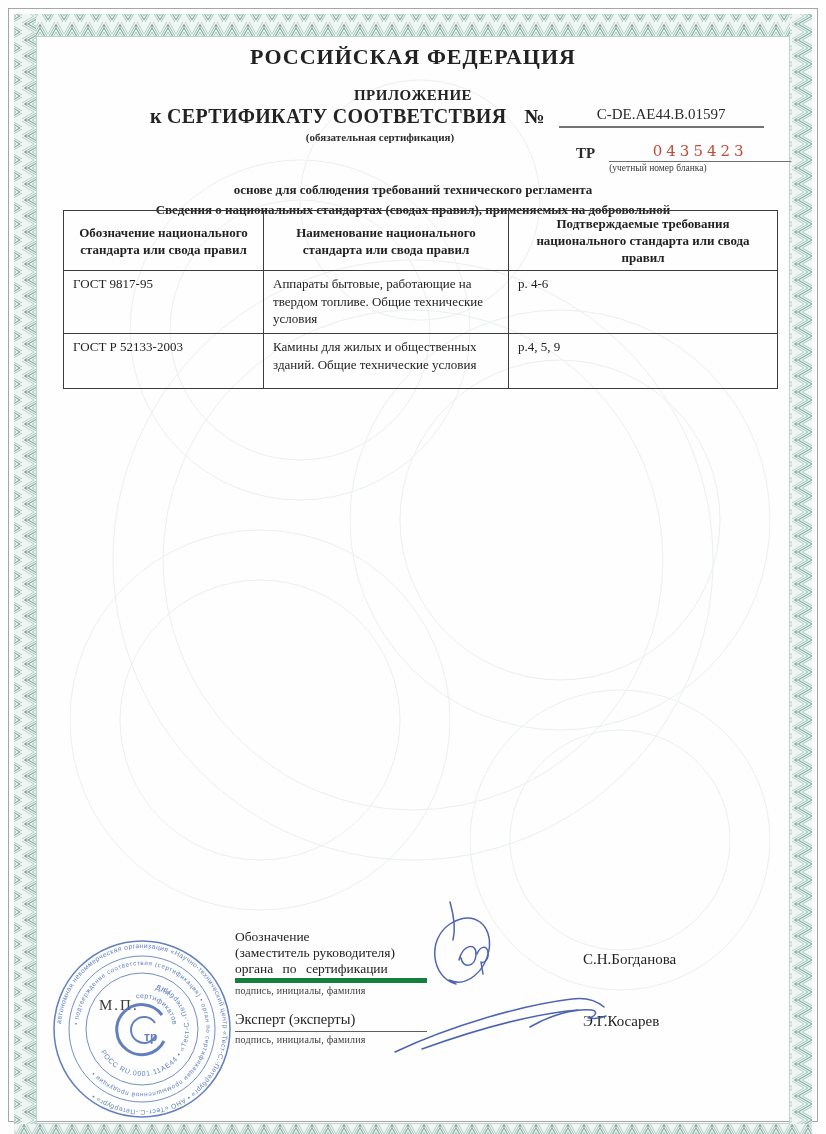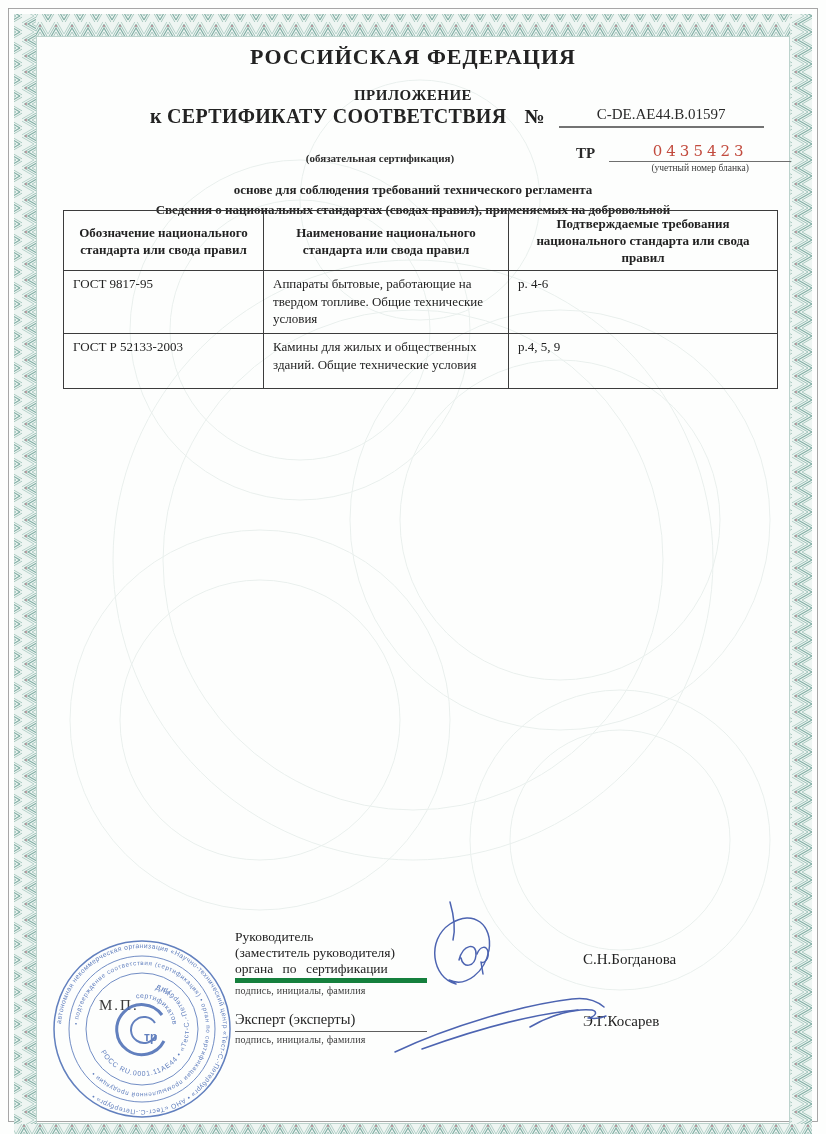--- a/index.html
+++ b/index.html
@@ -16,29 +16,29 @@
   .doc-type { top:87px; left:0; width:826px; text-align:center;
     font-size:15px; font-weight:bold; letter-spacing:.5px; color:#232323; }
 
   .cert-row { top:105px; left:150px; display:flex; align-items:flex-end; }
   .cert-title { font-size:20px; font-weight:bold; letter-spacing:.3px; color:#232323; }
   .cert-no-sign { font-size:20px; font-weight:bold; margin-left:18px; }
   .cert-number { margin-left:14px; width:205px; text-align:center;
     border-bottom:2px solid #737373; font-size:15px; padding-bottom:3px; color:#2a2a2a; }
 
   .cert-kind { top:131px; left:150px; width:460px; text-align:center;
-    font-size:11px; font-weight:bold; color:#2c2c2c;margin-top:21px; }
+    font-size:11px; font-weight:bold; color:#2c2c2c; }
 
   .tr-row { top:142px; left:576px; display:flex; align-items:flex-start; }
   .tr-label { font-size:15px; font-weight:bold; margin-top:3px; color:#2a2a2a; }
   .blank-box { margin-left:14px; width:182px; }
   .blank-num { text-align:center; border-bottom:1px solid #6f6f6f; padding-bottom:1px;
     font-family:"DejaVu Serif", serif; font-size:15px; font-weight:normal;
     letter-spacing:4px; color:#c24b3e; }
-  .blank-cap { text-align:center; font-size:9.5px; color:#3a3a3a; margin-top:1px; }
+  .blank-cap { text-align:left; font-size:9.5px; color:#3a3a3a; margin-top:1px; }
 
   .intro { top:180px; left:0; width:826px; text-align:center;
     font-size:13px; font-weight:bold; line-height:1.55; color:#242424; }
 
   table.std { position:absolute; top:210px; left:63px; width:714px;
     border-collapse:collapse; table-layout:fixed; }
   table.std th, table.std td { border:1px solid #3c3c3c; font-size:13px;
     padding:4px 9px; line-height:1.32; }
   table.std th { font-weight:bold; text-align:center; vertical-align:middle;
     height:50px; color:#222; }
@@ -156,21 +156,21 @@
       </tr>
       <tr class="r2">
         <td>ГОСТ Р 52133-2003</td>
         <td>Камины для жилых и общественных зданий. Общие технические условия</td>
         <td>р.4, 5, 9</td>
       </tr>
     </tbody>
       </table>
 
     <div class="abs sig-head">
-      <div>Руководитель</div>
+      <div>Обозначение</div>
       <div>(заместитель руководителя)</div>
       <div class="role3">органа по сертификации</div>
       <div class="sig-cap">подпись, инициалы, фамилия</div>
     </div>
     <div class="abs sig-name name1">С.Н.Богданова</div>
 
     <div class="abs sig-expert">
       <div class="role">Эксперт (эксперты)</div>
       <div class="sig-cap">подпись, инициалы, фамилия</div>
     </div>

